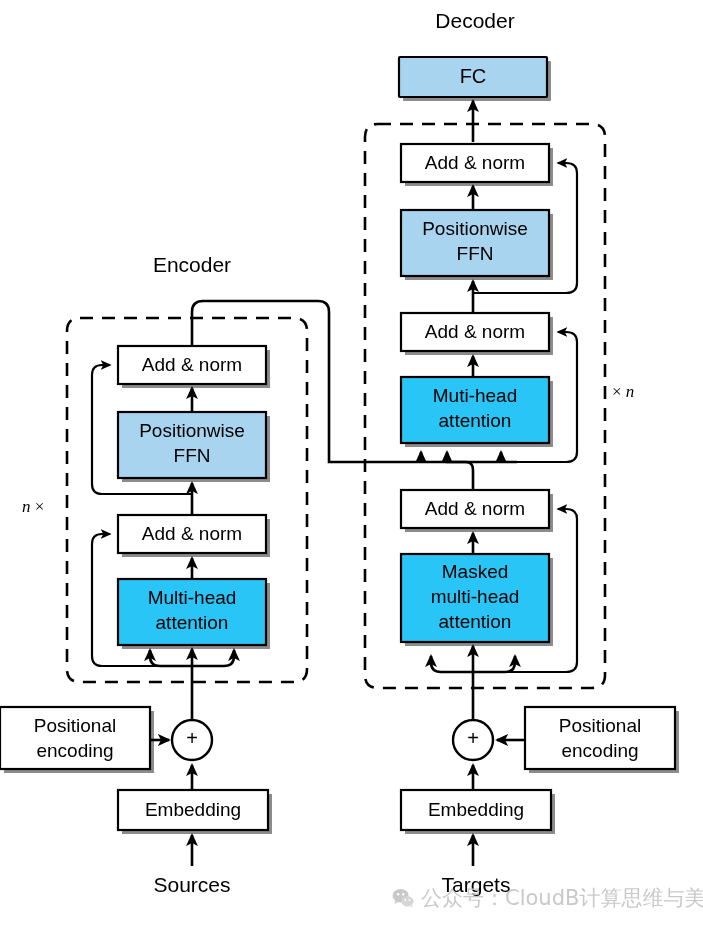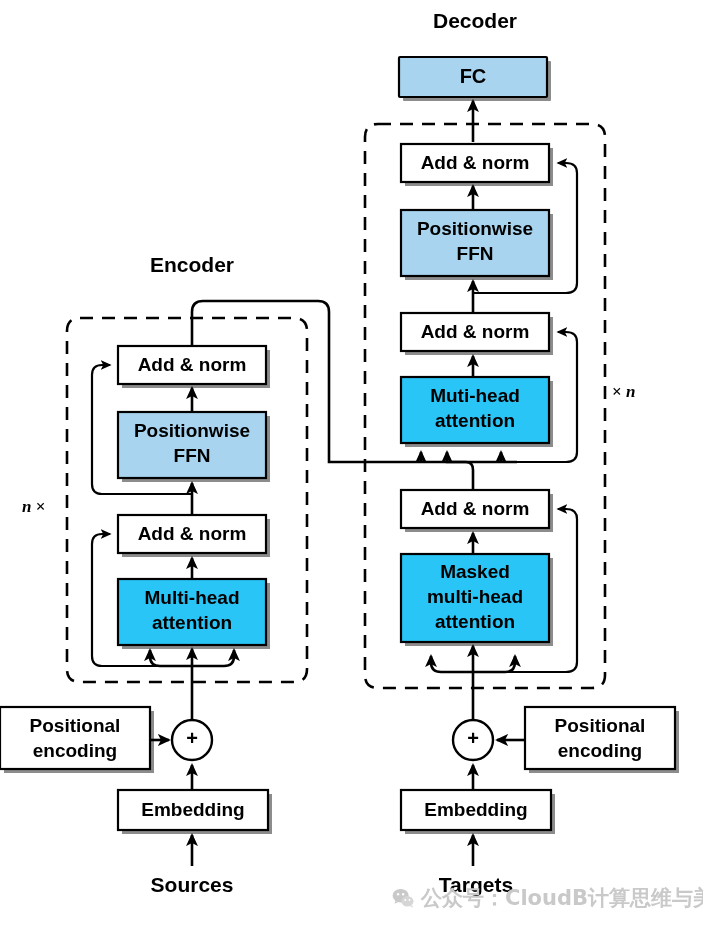--- a/index.html
+++ b/index.html
@@ -1,18 +1,18 @@
 <!DOCTYPE html>
 <html><head>
 <meta charset="utf-8">
 <style>
   html,body{margin:0;padding:0;background:#ffffff;}
   body{width:703px;height:925px;overflow:hidden;
        font-family:"Liberation Sans","DejaVu Sans",sans-serif;}
-  #root{position:relative;width:585px;height:925px;font-weight:bold;}
+  #root{position:relative;width:585px;height:925px;}
   svg#diagram{position:absolute;top:0;left:0;width:703px;height:925px;display:block;}
   .blk{stroke:#000;stroke-width:2.2;}
   .blk-white{fill:#ffffff;}
   .shadow{fill:#8c8c8c;}
   .lbl{font-family:"Liberation Sans","DejaVu Sans",sans-serif;
        fill:#000;text-anchor:middle;dominant-baseline:middle;}
   .lbl-20{font-size:20px;}
   .lbl-19{font-size:19px;}
   .lbl-21{font-size:21px;}
   .ln{stroke:#000;fill:none;stroke-width:2.6;stroke-linecap:butt;}

